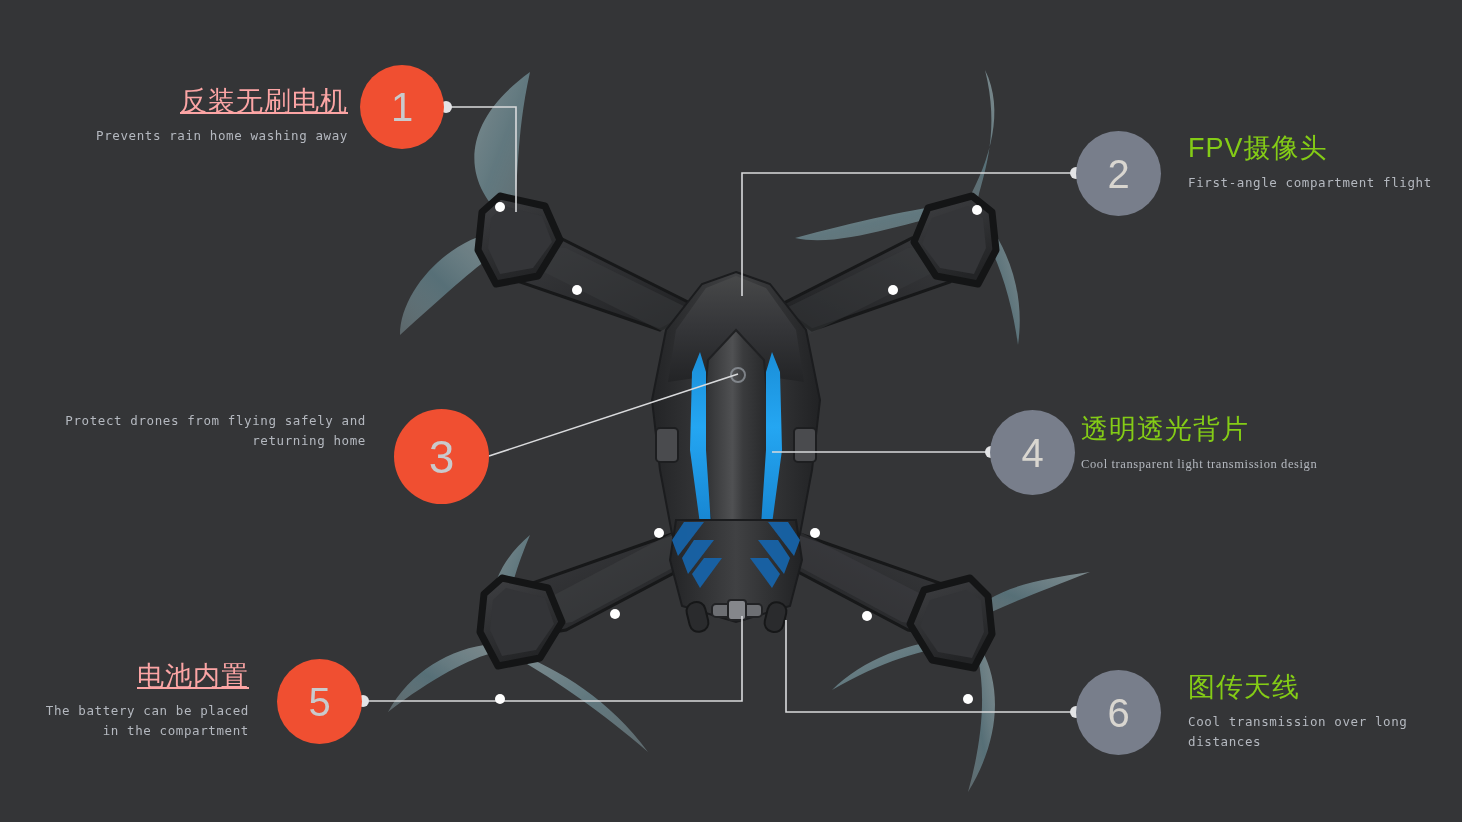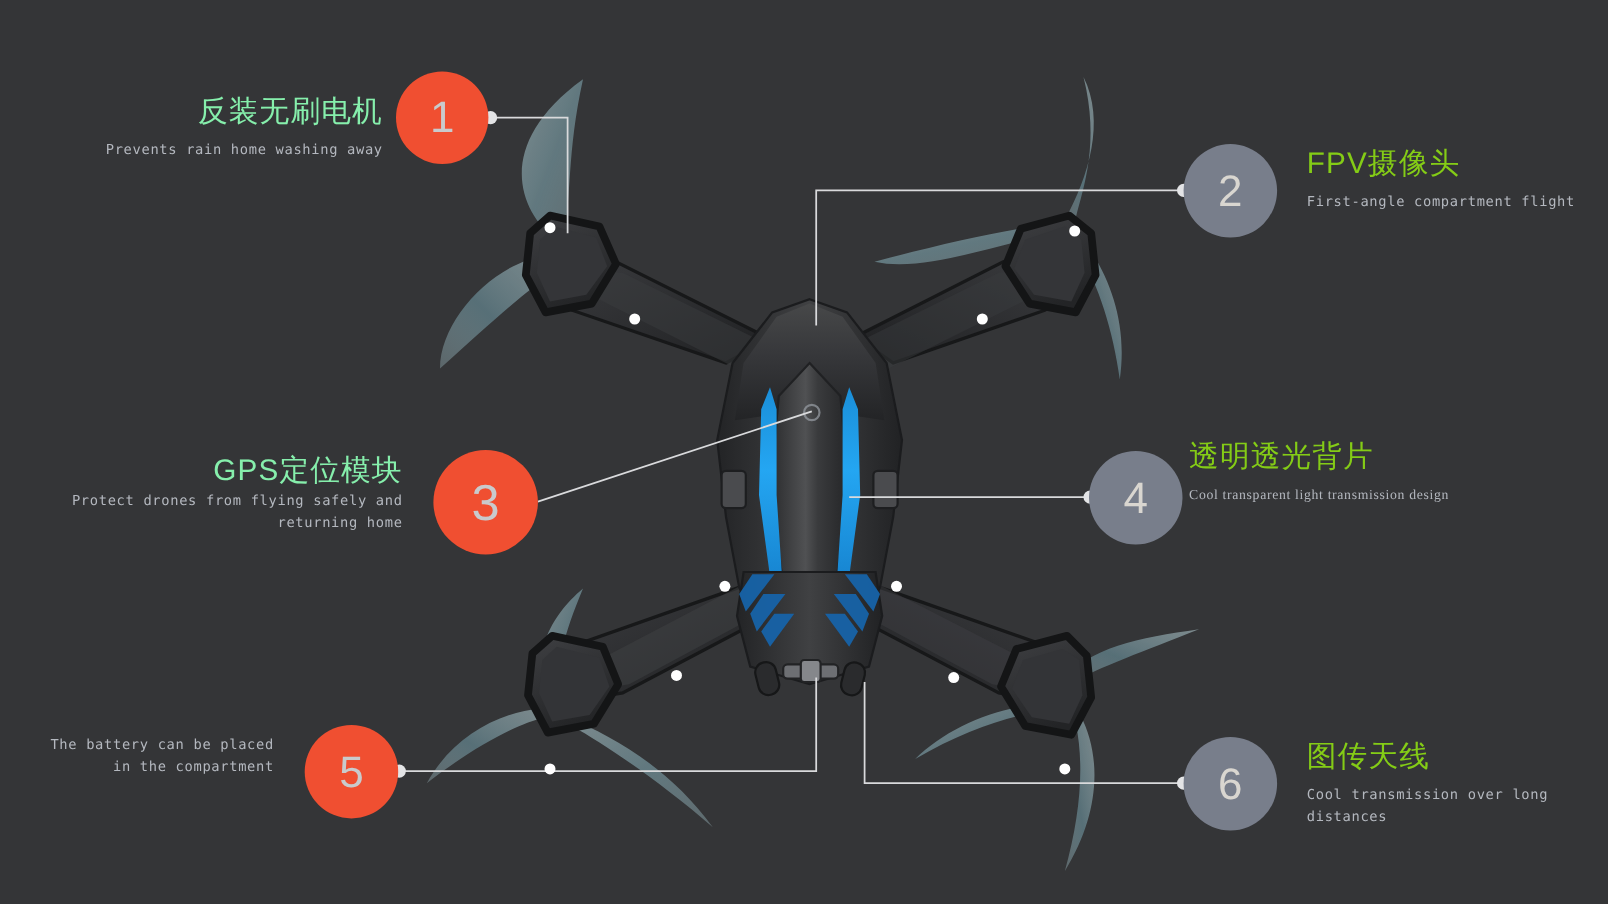--- a/index.html
+++ b/index.html
@@ -21,21 +21,21 @@
     font-family:"Liberation Sans",sans-serif;
   }
   .c-orange{background:#f04f31;color:#c9cacc;}
   .c-gray{background:#787e8b;color:#d9d6d0;}
 
   .txt{position:absolute;}
   .title{
     font-size:27px;line-height:34px;letter-spacing:1px;
     white-space:nowrap;font-weight:400;
   }
-  .t-orange{color:#86efac;}
+  .t-orange{color:#fca5a5;text-decoration:underline;}
   .t-gray{color:#84cc16;}
   .sub{
     font-family:"DejaVu Sans Mono","Liberation Mono",monospace;
     font-size:12.5px;line-height:20px;letter-spacing:.6px;
     color:#b4b8bf;font-weight:400;
   }
   .ta-r{text-align:right;}
   .ta-l{text-align:left;}
 </style>
 </head>
@@ -235,40 +235,40 @@
       <div class="title t-gray">FPV摄像头</div>
       <div class="sub" style="margin-top:8px;">First-angle compartment flight</div>
     </div>
   </div>
 
   <div class="callout">
     <div class="circle c-orange" style="left:394px;top:409px;width:95px;height:95px;font-size:46px;">
       <span>3</span>
     </div>
     <div class="txt ta-r" style="left:0px;top:410px;width:366px;">
-      <div class="title t-orange" style="text-align:right;">GPS定位模块</div>
       <div class="sub" style="text-align:right;margin-top:1px;">Protect drones from flying safely and returning home</div>
     </div>
   </div>
 
   <div class="callout">
     <div class="circle c-gray" style="left:990px;top:410px;width:85px;height:85px;font-size:40px;">
       <span>4</span>
     </div>
-    <div class="txt ta-l" style="left:1081px;top:398px;width:330px;">
+    <div class="txt ta-l" style="left:1081px;top:412px;width:330px;">
       <div class="title t-gray">透明透光背片</div>
       <div class="sub" style="margin-top:8px;font-family:Liberation Serif, serif;">Cool transparent light transmission design</div>
     </div>
   </div>
 
   <div class="callout">
     <div class="circle c-orange" style="left:277px;top:659px;width:85px;height:85px;font-size:40px;">
       <span>5</span>
     </div>
     <div class="txt ta-r" style="left:0px;top:659px;width:249px;">
+      <div class="title t-orange" style="text-align:right;">电池内置</div>
       <div class="sub" style="text-align:right;margin-top:8px;margin-left:23px;">The battery can be placed in the compartment</div>
     </div>
   </div>
 
   <div class="callout">
     <div class="circle c-gray" style="left:1076px;top:670px;width:85px;height:85px;font-size:40px;">
       <span>6</span>
     </div>
     <div class="txt ta-l" style="left:1188px;top:670px;width:230px;">
       <div class="title t-gray">图传天线</div>

